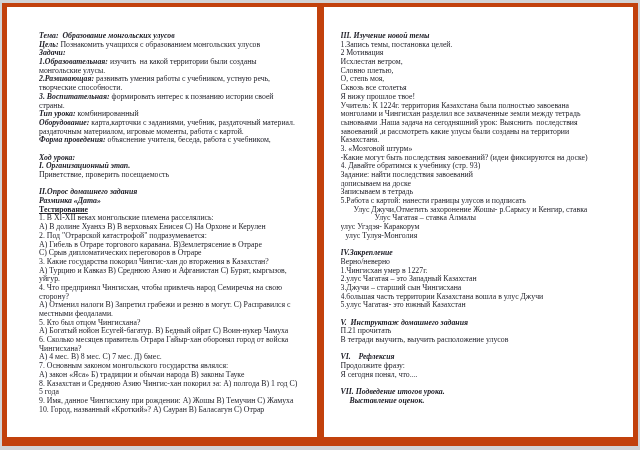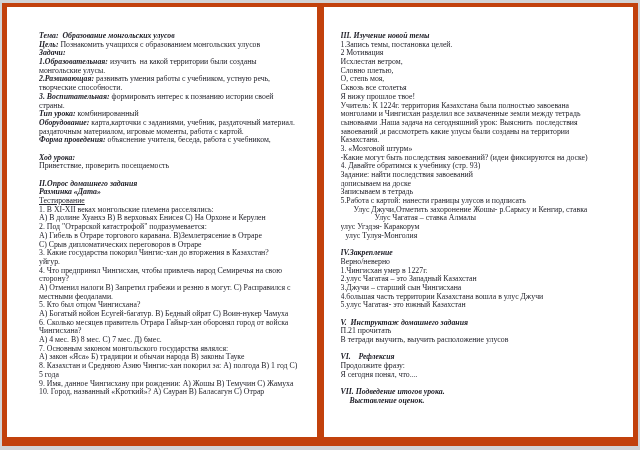--- a/index.html
+++ b/index.html
@@ -11,21 +11,21 @@
     background:#c2410c; display:flex; gap:7px; padding:4px 5px 9px 5px;
   }
   .page { background:#ffffff; flex:1; overflow:hidden; }
   .page.left  .page-content { padding:25px 13px 0 32px; }
   .page.right .page-content { padding:25px 26px 0 17px; }
   .line {
     white-space:pre; font-size:7.8px; line-height:8.7px; height:8.7px;
     color:#23232c; overflow:hidden;
   }
   .bi { font-weight:bold; font-style:italic; }
-  .ul { text-decoration:underline; }
+  .ul { text-decoration:underline;font-weight:bold; }
 </style>
 </head>
 <body>
 
 <div class="canvas">
   <div class="frame">
     <div class="page left">
       <div class="page-content">
           <div class="line"><span class="bi">Тема:  Образование монгольских улусов</span></div>
           <div class="line"><span class="bi">Цель:</span><span class="tx"> Познакомить учащихся с образованием монгольских улусов</span></div>
@@ -35,31 +35,33 @@
           <div class="line"><span class="bi">2.Развивающая:</span><span class="tx"> развивать умения работы с учебником, устную речь,</span></div>
           <div class="line"><span class="tx">творческие способности.</span></div>
           <div class="line"><span class="bi">3. Воспитательная:</span><span class="tx"> формировать интерес к познанию истории своей</span></div>
           <div class="line"><span class="tx">страны.</span></div>
           <div class="line"><span class="bi">Тип урока:</span><span class="tx"> комбинированный</span></div>
           <div class="line"><span class="bi">Оборудование:</span><span class="tx"> карта,карточки с заданиями, учебник, раздаточный материал.</span></div>
           <div class="line"><span class="tx">раздаточным материалом, игровые моменты, работа с картой.</span></div>
           <div class="line"><span class="bi">Форма проведения:</span><span class="tx"> объяснение учителя, беседа, работа с учебником,</span></div>
           <div class="line blank"></div>
           <div class="line"><span class="bi">Ход урока:</span></div>
+          <div class="line"><span class="bi">I. Организационный этап.</span></div>
           <div class="line"><span class="tx">Приветствие, проверить посещаемость</span></div>
           <div class="line blank"></div>
           <div class="line"><span class="bi">II.Опрос домашнего задания</span></div>
           <div class="line"><span class="bi">Разминка «Дата»</span></div>
           <div class="line"><span class="ul">Тестирование</span></div>
           <div class="line"><span class="tx">1. В XI-XII веках монгольские племена расселялись:</span></div>
           <div class="line"><span class="tx">А) В долине Хуанхэ В) В верховьях Енисея С) На Орхоне и Керулен</span></div>
           <div class="line"><span class="tx">2. Под "Отрарской катастрофой" подразумевается:</span></div>
           <div class="line"><span class="tx">А) Гибель в Отраре торгового каравана. В)Землетрясение в Отраре</span></div>
           <div class="line"><span class="tx">С) Срыв дипломатических переговоров в Отраре</span></div>
           <div class="line"><span class="tx">3. Какие государства покорил Чингис-хан до вторжения в Казахстан?</span></div>
+          <div class="line"><span class="tx">А) Турцию и Кавказ В) Среднюю Азию и Афганистан С) Бурят, кыргызов,</span></div>
           <div class="line"><span class="tx">уйгур.</span></div>
           <div class="line"><span class="tx">4. Что предпринял Чингисхан, чтобы привлечь народ Семиречья на свою</span></div>
           <div class="line"><span class="tx">сторону?</span></div>
           <div class="line"><span class="tx">А) Отменил налоги В) Запретил грабежи и резню в могут. С) Расправился с</span></div>
           <div class="line"><span class="tx">местными феодалами.</span></div>
           <div class="line"><span class="tx">5. Кто был отцом Чингисхана?</span></div>
           <div class="line"><span class="tx">А) Богатый нойон Есугей-багатур. В) Бедный ойрат С) Воин-нукер Чамуха</span></div>
           <div class="line"><span class="tx">6. Сколько месяцев правитель Отрара Гайыр-хан оборонял город от войска</span></div>
           <div class="line"><span class="tx">Чингисхана?</span></div>
           <div class="line"><span class="tx">А) 4 мес. В) 8 мес. С) 7 мес. Д) 6мес.</span></div>

